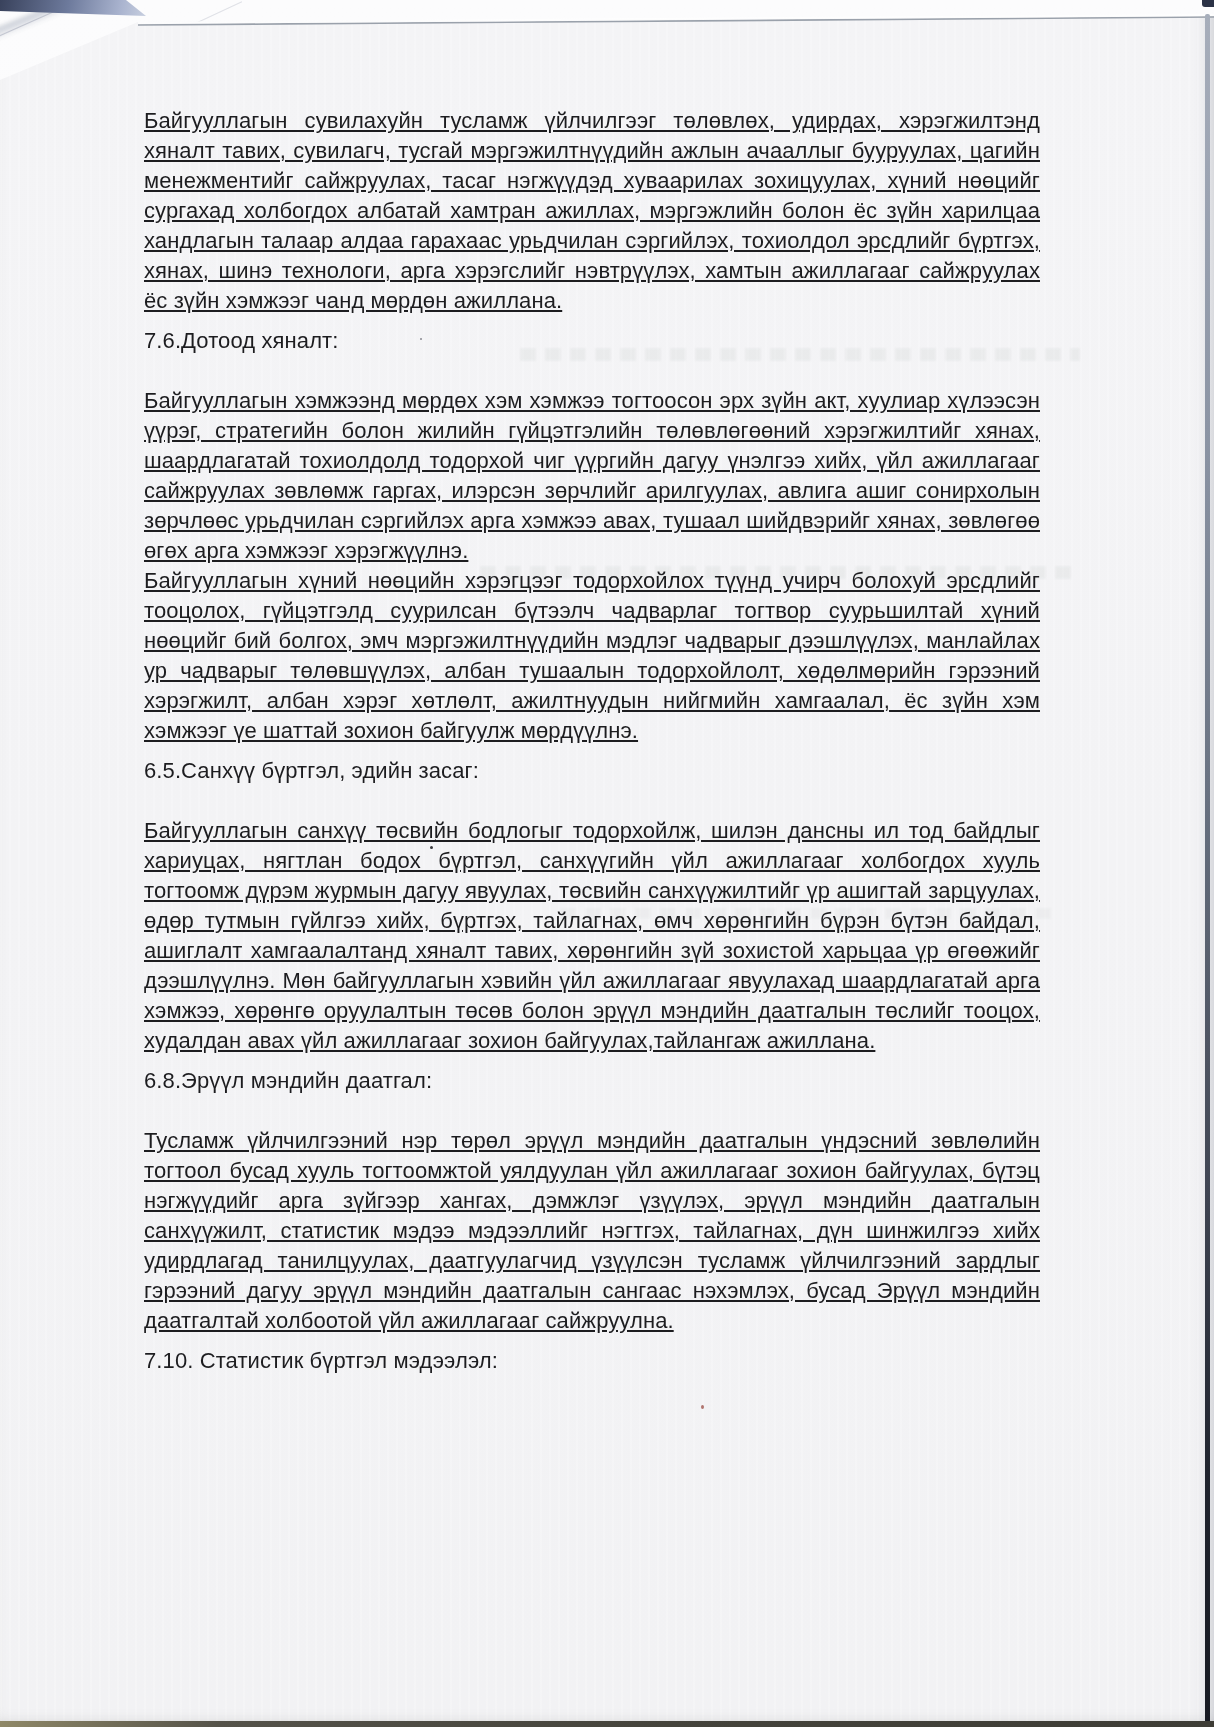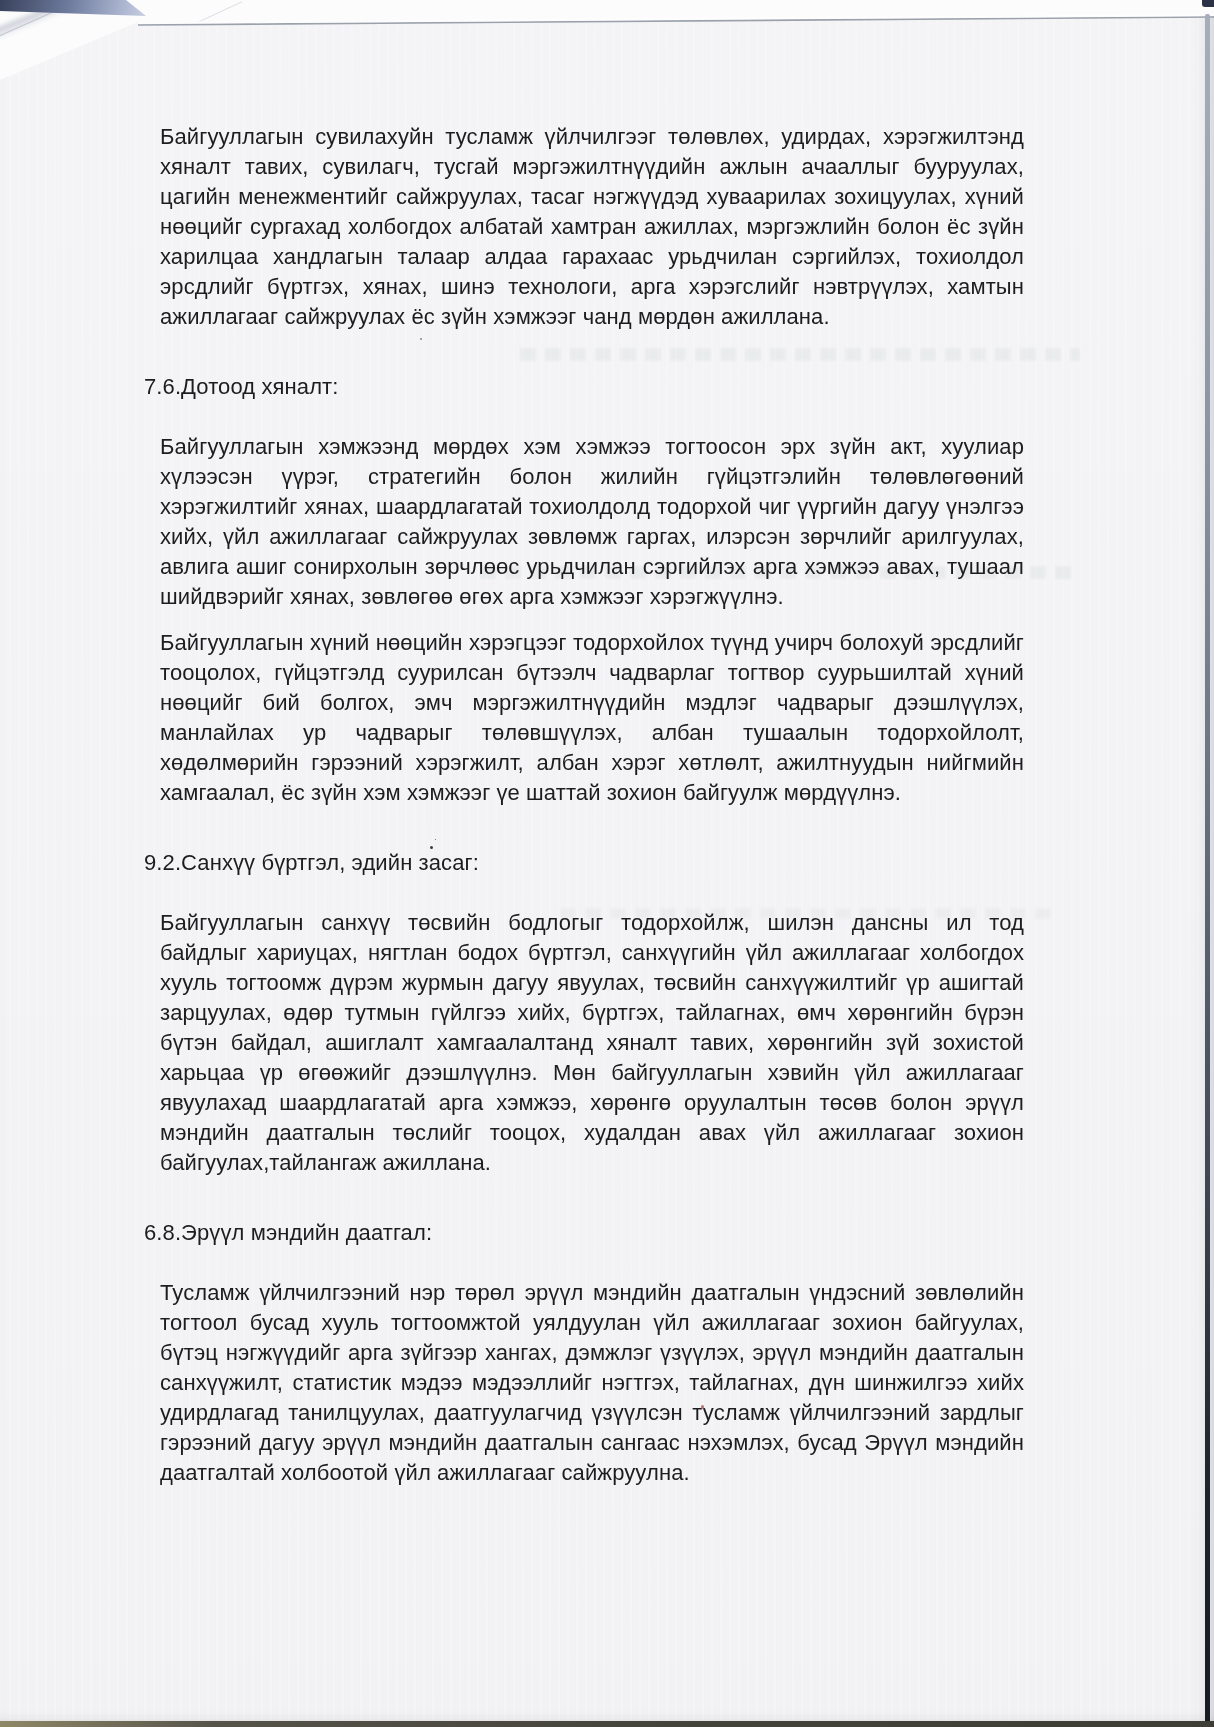--- a/index.html
+++ b/index.html
@@ -59,23 +59,23 @@
     background:linear-gradient(90deg,#8f8867 0,#55534a 18%,#45443c 55%,#3e3d36 100%);
   }
   
   .content{
     position:absolute;left:144px;top:106px;width:896px;
     color:#1d1d20;
     font-size:22px;line-height:30px;
     text-align:justify;
     letter-spacing:.1px;
   }
-  .content p{margin:16px;}
+  .content p{margin:0;text-decoration:underline;}
   .content h2{
-    margin:40px 0 30px 0;
+    margin:10px 0 30px 0;
     font-size:22px;line-height:30px;font-weight:400;
     text-align:left;
   }
   
   .speck{position:absolute;border-radius:50%;}
   .speck.s1{left:430px;top:846px;width:3px;height:3px;background:#3a3a3e;box-shadow:4px -8px 0 -1px #55555a;}
   .speck.s2{left:701px;top:1405px;width:3px;height:4px;background:#b0756f;}
   .speck.s3{left:420px;top:338px;width:2px;height:2px;background:#8a8a90;}
   .ghost{
     position:absolute;height:13px;pointer-events:none;
@@ -109,23 +109,24 @@
   <div class="ghost g1"></div>
   <div class="ghost g2"></div>
   <div class="ghost g3"></div>
 
   <div class="content" style="color: rgb(29, 29, 32);">
     <p>Байгууллагын сувилахуйн тусламж үйлчилгээг төлөвлөх, удирдах, хэрэгжилтэнд хяналт тавих, сувилагч, тусгай мэргэжилтнүүдийн ажлын ачааллыг бууруулах, цагийн менежментийг сайжруулах, тасаг нэгжүүдэд хуваарилах зохицуулах, хүний нөөцийг сургахад холбогдох албатай хамтран ажиллах, мэргэжлийн болон ёс зүйн харилцаа хандлагын талаар алдаа гарахаас урьдчилан сэргийлэх, тохиолдол эрсдлийг бүртгэх, хянах, шинэ технологи, арга хэрэгслийг нэвтрүүлэх, хамтын ажиллагааг сайжруулах ёс зүйн хэмжээг чанд мөрдөн ажиллана.</p>
     <div id="sections">
         <h2>7.6.Дотоод хяналт:</h2>
         <p>Байгууллагын хэмжээнд мөрдөх хэм хэмжээ тогтоосон эрх зүйн акт, хуулиар хүлээсэн үүрэг, стратегийн болон жилийн гүйцэтгэлийн төлөвлөгөөний хэрэгжилтийг хянах, шаардлагатай тохиолдолд тодорхой чиг үүргийн дагуу үнэлгээ хийх, үйл ажиллагааг сайжруулах зөвлөмж гаргах, илэрсэн зөрчлийг арилгуулах, авлига ашиг сонирхолын зөрчлөөс урьдчилан сэргийлэх арга хэмжээ авах, тушаал шийдвэрийг хянах, зөвлөгөө өгөх арга хэмжээг хэрэгжүүлнэ.</p>
         <p>Байгууллагын хүний нөөцийн хэрэгцээг тодорхойлох түүнд учирч болохуй эрсдлийг тооцолох, гүйцэтгэлд суурилсан бүтээлч чадварлаг тогтвор суурьшилтай хүний нөөцийг бий болгох, эмч мэргэжилтнүүдийн мэдлэг чадварыг дээшлүүлэх, манлайлах ур чадварыг төлөвшүүлэх, албан тушаалын тодорхойлолт, хөдөлмөрийн гэрээний хэрэгжилт, албан хэрэг хөтлөлт, ажилтнуудын нийгмийн хамгаалал, ёс зүйн хэм хэмжээг үе шаттай зохион байгуулж мөрдүүлнэ.</p>
-        <h2>9.2.Санхүү бүртгэл, эдийн засаг:</h2>
+        <h2>6.5.Санхүү бүртгэл, эдийн засаг:</h2>
         <p>Байгууллагын санхүү төсвийн бодлогыг тодорхойлж, шилэн дансны ил тод байдлыг хариуцах, нягтлан бодох бүртгэл, санхүүгийн үйл ажиллагааг холбогдох хууль тогтоомж дүрэм журмын дагуу явуулах, төсвийн санхүүжилтийг үр ашигтай зарцуулах, өдөр тутмын гүйлгээ хийх, бүртгэх, тайлагнах, өмч хөрөнгийн бүрэн бүтэн байдал, ашиглалт хамгаалалтанд хяналт  тавих, хөрөнгийн зүй зохистой харьцаа үр өгөөжийг дээшлүүлнэ. Мөн байгууллагын хэвийн үйл ажиллагааг явуулахад шаардлагатай арга хэмжээ, хөрөнгө оруулалтын  төсөв болон эрүүл мэндийн даатгалын төслийг тооцох, худалдан авах үйл ажиллагааг зохион байгуулах,тайлангаж ажиллана.</p>
         <h2>6.8.Эрүүл мэндийн даатгал:</h2>
         <p>Тусламж үйлчилгээний нэр төрөл эрүүл мэндийн даатгалын үндэсний зөвлөлийн тогтоол бусад хууль тогтоомжтой уялдуулан үйл ажиллагааг зохион байгуулах, бүтэц нэгжүүдийг арга зүйгээр хангах, дэмжлэг үзүүлэх, эрүүл мэндийн даатгалын санхүүжилт, статистик мэдээ мэдээллийг нэгтгэх, тайлагнах, дүн шинжилгээ хийх удирдлагад танилцуулах, даатгуулагчид үзүүлсэн тусламж үйлчилгээний зардлыг гэрээний дагуу эрүүл мэндийн даатгалын сангаас нэхэмлэх, бусад Эрүүл мэндийн даатгалтай холбоотой үйл ажиллагааг сайжруулна.</p>
+        <h2>7.10. Статистик бүртгэл мэдээлэл:</h2>
       </div>
   </div>
 
   <div class="speck s1"></div>
   <div class="speck s2"></div>
   <div class="speck s3"></div>
 </div>
 
 </body></html>

